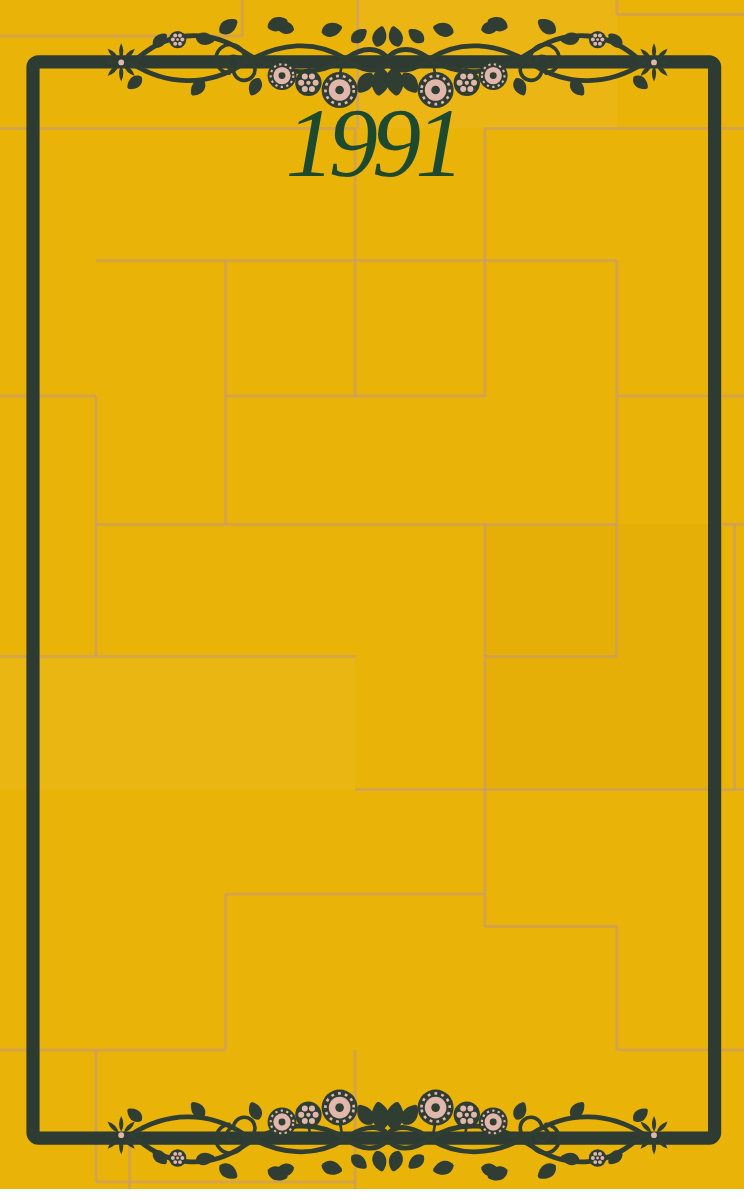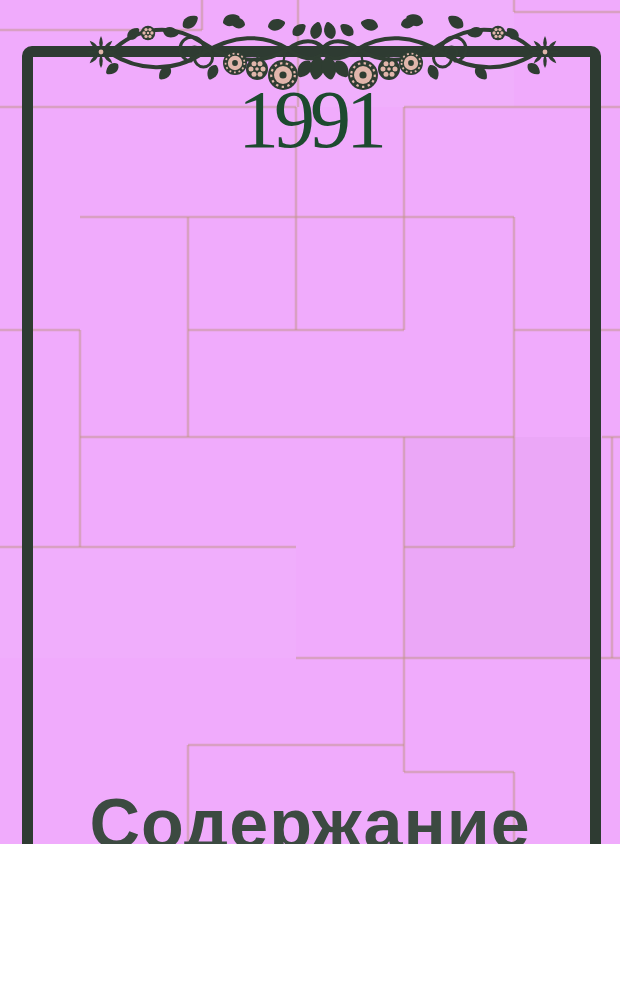--- a/index.html
+++ b/index.html
@@ -1,22 +1,23 @@
 <!DOCTYPE html>
 <html><head>
 <meta charset="utf-8">
 <title>Содержание образования</title>
 <style>
   html,body{margin:0;padding:0;}
   .cover{
     position:relative;
-    width:620px;height:844px;
-    background:#f0abfc;
+    width:620px;height:991px;
+    background:#eab308;
     overflow:hidden;
     font-family:"Liberation Sans", sans-serif;
+    font-style:italic;
   }
   svg{display:block;}
   .tiles{position:absolute;left:0;top:0;z-index:1;}
   .tiles line{stroke:#c09588;stroke-opacity:.5;stroke-width:2.5;}
   .frame{
     position:absolute;z-index:2;box-sizing:border-box;
     left:22px;top:46px;width:579px;height:908px;
     border:11px solid #2e3b32;border-radius:10px;
   }
   .year{
@@ -161,16 +162,15 @@
     <use href="#orn-band"></use>
   </svg>
 
   <svg class="orn orn-bottom" viewBox="0 0 470 84" aria-hidden="true">
     <use href="#orn-band"></use>
   </svg>
 
   <div class="year">1991</div>
 
   <div class="title">
-    <div>Содержание</div>
   </div>
 
 </div>
 
 </body></html>

